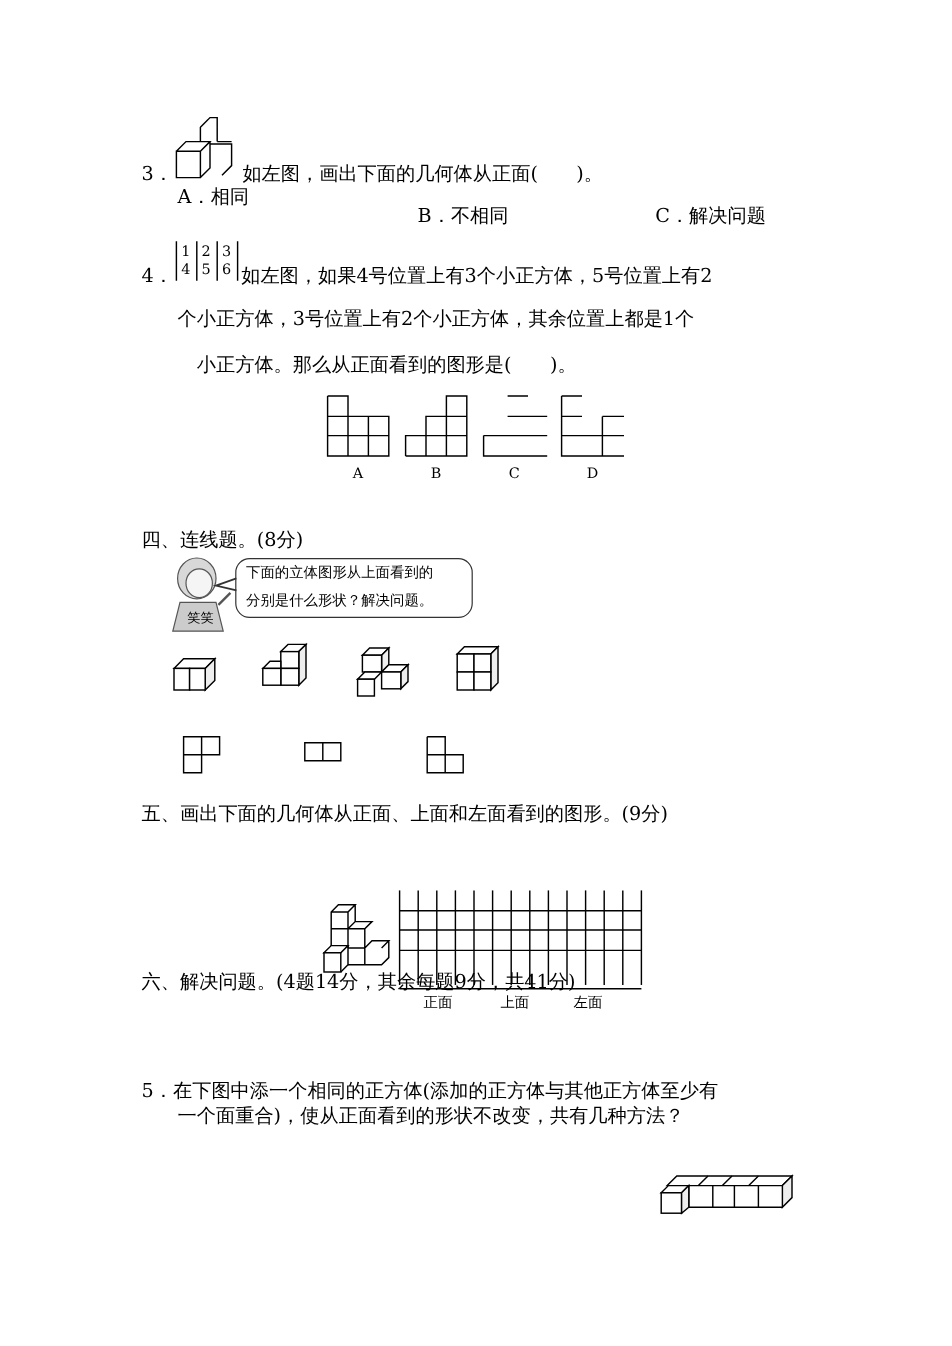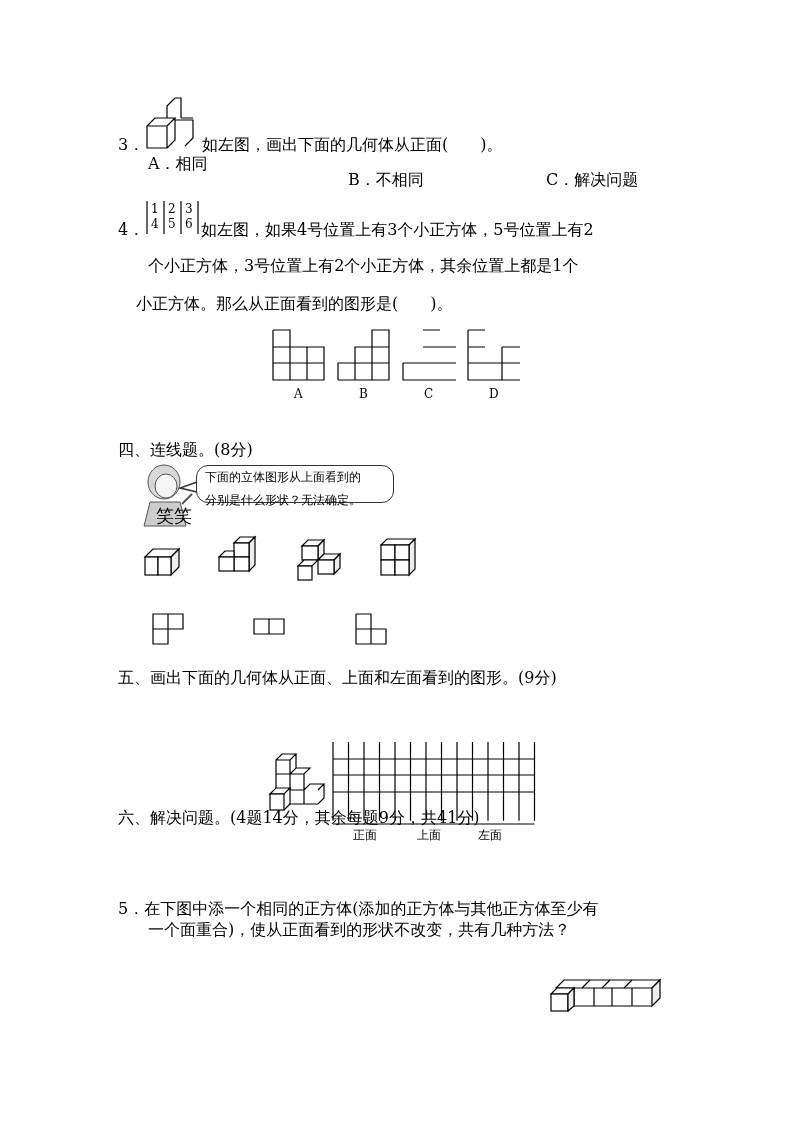--- a/index.html
+++ b/index.html
@@ -4,21 +4,21 @@
 <style>
   html, body { margin:0; padding:0; background:#fff; }
   body { width:793px; height:1122px; position:relative; overflow:hidden;
          font-family:"DejaVu Serif","Liberation Serif",serif; color:#000; }
   .t { position:absolute; font-size:16px; line-height:20px; white-space:nowrap; }
   svg { position:absolute; overflow:visible; }
   svg .ln { stroke:#000; stroke-width:1.2; fill:none; }
   svg .fw { fill:#fff; stroke:#000; stroke-width:1.2; }
   svg .fg { fill:#eee; stroke:#000; stroke-width:1.2; }
   .lbl { font-family:"DejaVu Serif",serif; font-size:12px; }
-  .bubble { position:absolute; left:196px; top:465px; width:198px; height:38px;
+  .bubble { position:absolute; left:196px; top:465px; width:198px; height:50px;
             border:1.5px solid #333; border-radius:12px; font-size:12px; line-height:23px;
             padding-left:8px; box-sizing:border-box; font-family:"DejaVu Sans",sans-serif; }
 </style>
 </head>
 <body>
 
 <svg style="left:145px;top:98px" width="60" height="55">
   <path class="ln" d="M2,50 L2,28 L22,28 L22,50 Z M2,28 L10,20 L30,20 L22,28 M30,20 L30,42 L22,50"></path>
   <path class="ln" d="M22,20 L22,8 L30,0 L36,0 L36,20 M22,8 L28,2 M36,0 L36,20"></path>
   <path class="ln" d="M30,22 L48,22 L48,40 L40,48 M36,20 L48,20"></path>
@@ -34,21 +34,21 @@
   <path class="ln" d="M1,0 L1,33 M18,0 L18,33 M35,0 L35,33 M52,0 L52,33"></path>
   <text class="lbl" x="5" y="12" font-size="10">1</text>
   <text class="lbl" x="22" y="12" font-size="10">2</text>
   <text class="lbl" x="39" y="12" font-size="10">3</text>
   <text class="lbl" x="5" y="27" font-size="10">4</text>
   <text class="lbl" x="22" y="27" font-size="10">5</text>
   <text class="lbl" x="39" y="27" font-size="10">6</text>
 </svg>
 <div class="t" style="left:201px;top:220px">如左图，如果4号位置上有3个小正方体，5号位置上有2</div>
 <div class="t" style="left:148px;top:256px">个小正方体，3号位置上有2个小正方体，其余位置上都是1个</div>
-<div class="t" style="left:136px;top:294px">小正方体。那么从正面看到的图形是(　　)。</div>
+<div class="t" style="left:164px;top:294px">小正方体。那么从正面看到的图形是(　　)。</div>
 
 <svg style="left:270px;top:328px" width="255" height="74">
   <g>
     <path class="ln" d="M3,2 L20,2 L20,52 M3,2 L3,52 L54,52 L54,19 L3,19 M3,35 L54,35 M37,19 L37,52"></path>
   </g>
   <g>
     <path class="ln" d="M68,52 L68,35 L119,35 M68,52 L119,52 L119,2 L102,2 L102,52 M85,52 L85,19 L119,19 M85,35 L85,19 M102,19 L102,35"></path>
   </g>
   <g>
     <path class="ln" d="M153,2 L170,2 M153,19 L186,19 M133,35 L186,35 M133,35 L133,52 L186,52"></path>
@@ -67,23 +67,23 @@
   <ellipse cx="24" cy="20" rx="16" ry="17" fill="#d8d8d8" stroke="#555"></ellipse>
   <ellipse cx="26" cy="24" rx="11" ry="12" fill="#f5f5f5" stroke="#555"></ellipse>
   <path d="M10,40 L40,40 L46,64 L4,64 Z" fill="#ccc" stroke="#555"></path>
   <path d="M42,42 L52,32" stroke="#555" stroke-width="2"></path>
 </svg>
 <svg style="left:178px;top:480px" width="20" height="14">
   <path d="M19,2 L2,8 L19,12" fill="#fff" stroke="#333" stroke-width="1.5"></path>
 </svg>
 <div class="bubble">
   <div>下面的立体图形从上面看到的</div>
-  <div>分别是什么形状？无法确定。</div>
+  <div>分别是什么形状？解决问题。</div>
 </div>
-<div class="t" style="left:156px;top:506px;font-size:18px;font-family:Liberation Sans, sans-serif">笑笑</div>
+<div class="t" style="left:156px;top:506px;font-size:11px;font-family:Liberation Mono, monospace">笑笑</div>
 
 <svg style="left:143px;top:545px" width="40" height="32">
   <path class="fw" d="M2,12 L10,4 L36,4 L28,12 Z"></path>
     <path class="fg" d="M28,12 L36,4 L36,22 L28,30 Z"></path>
   <rect class="fw" x="2" y="12" width="13" height="18"></rect>
     <rect class="fw" x="15" y="12" width="13" height="18"></rect>
 </svg>
 <svg style="left:217px;top:535px" width="42" height="40">
   <path class="fw" d="M17,8 L23,2 L38,2 L32,8 Z"></path>
     <path class="fg" d="M32,8 L38,2 L38,30 L32,36 Z"></path>

